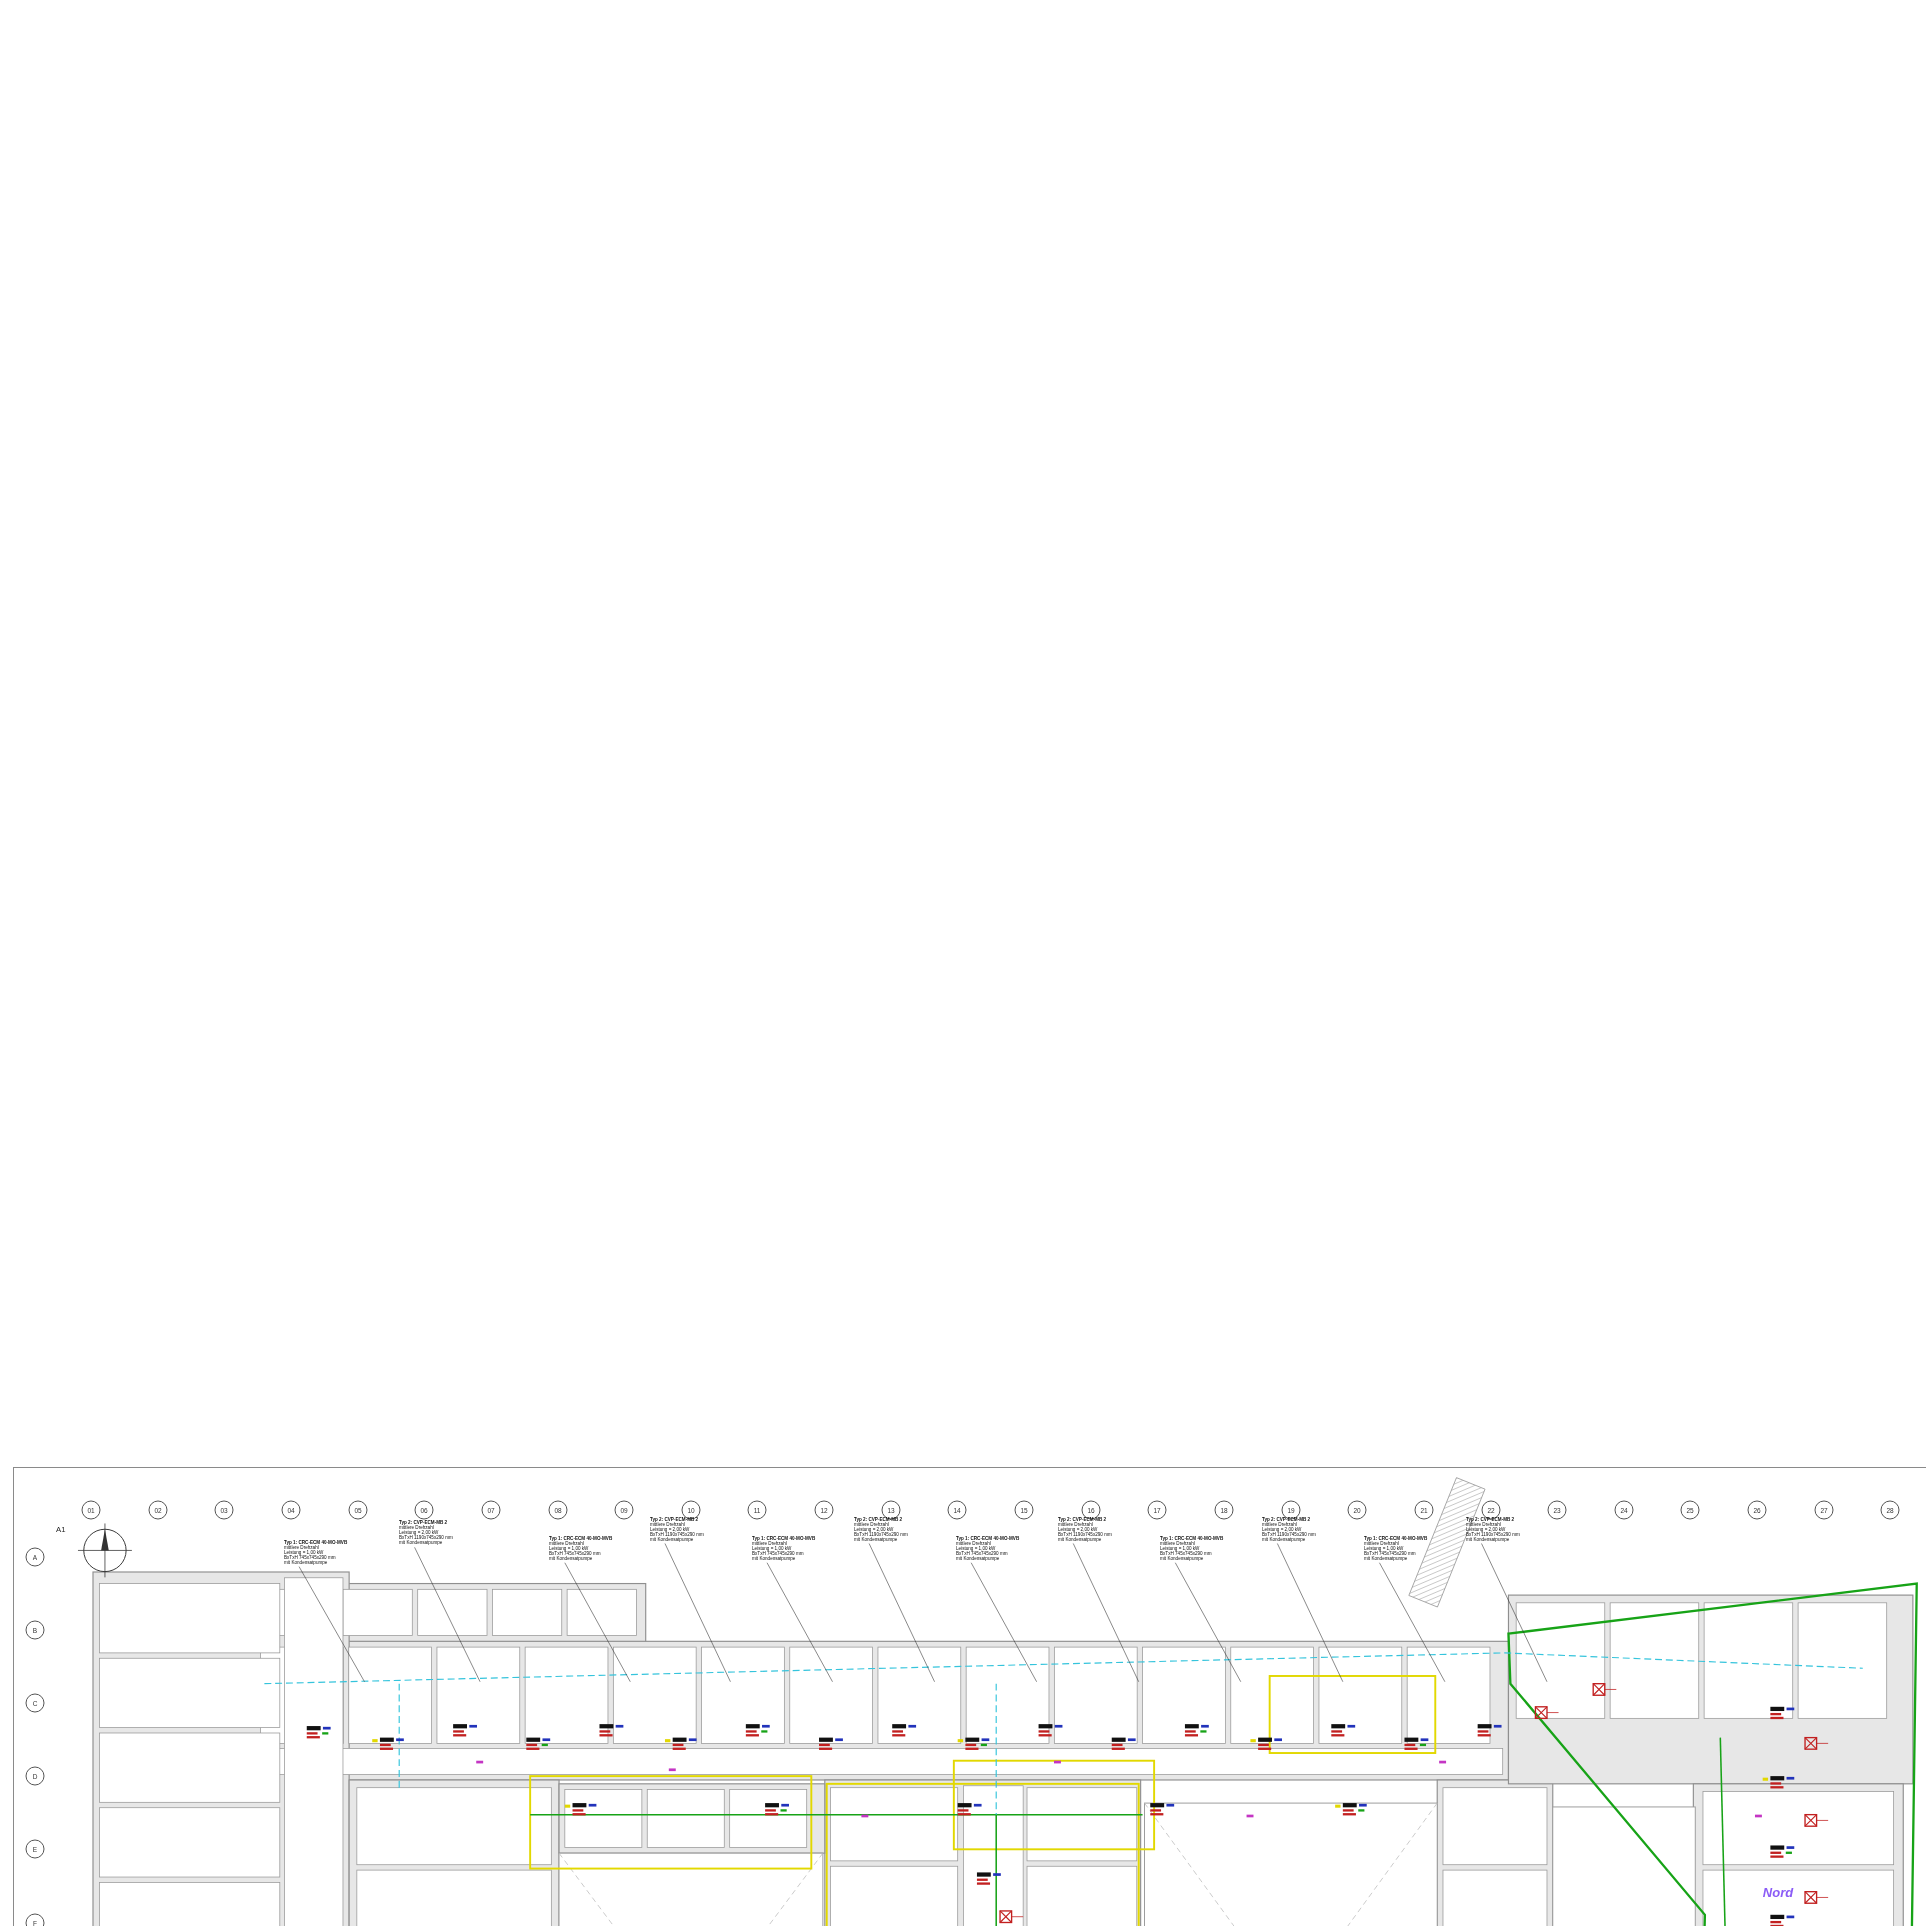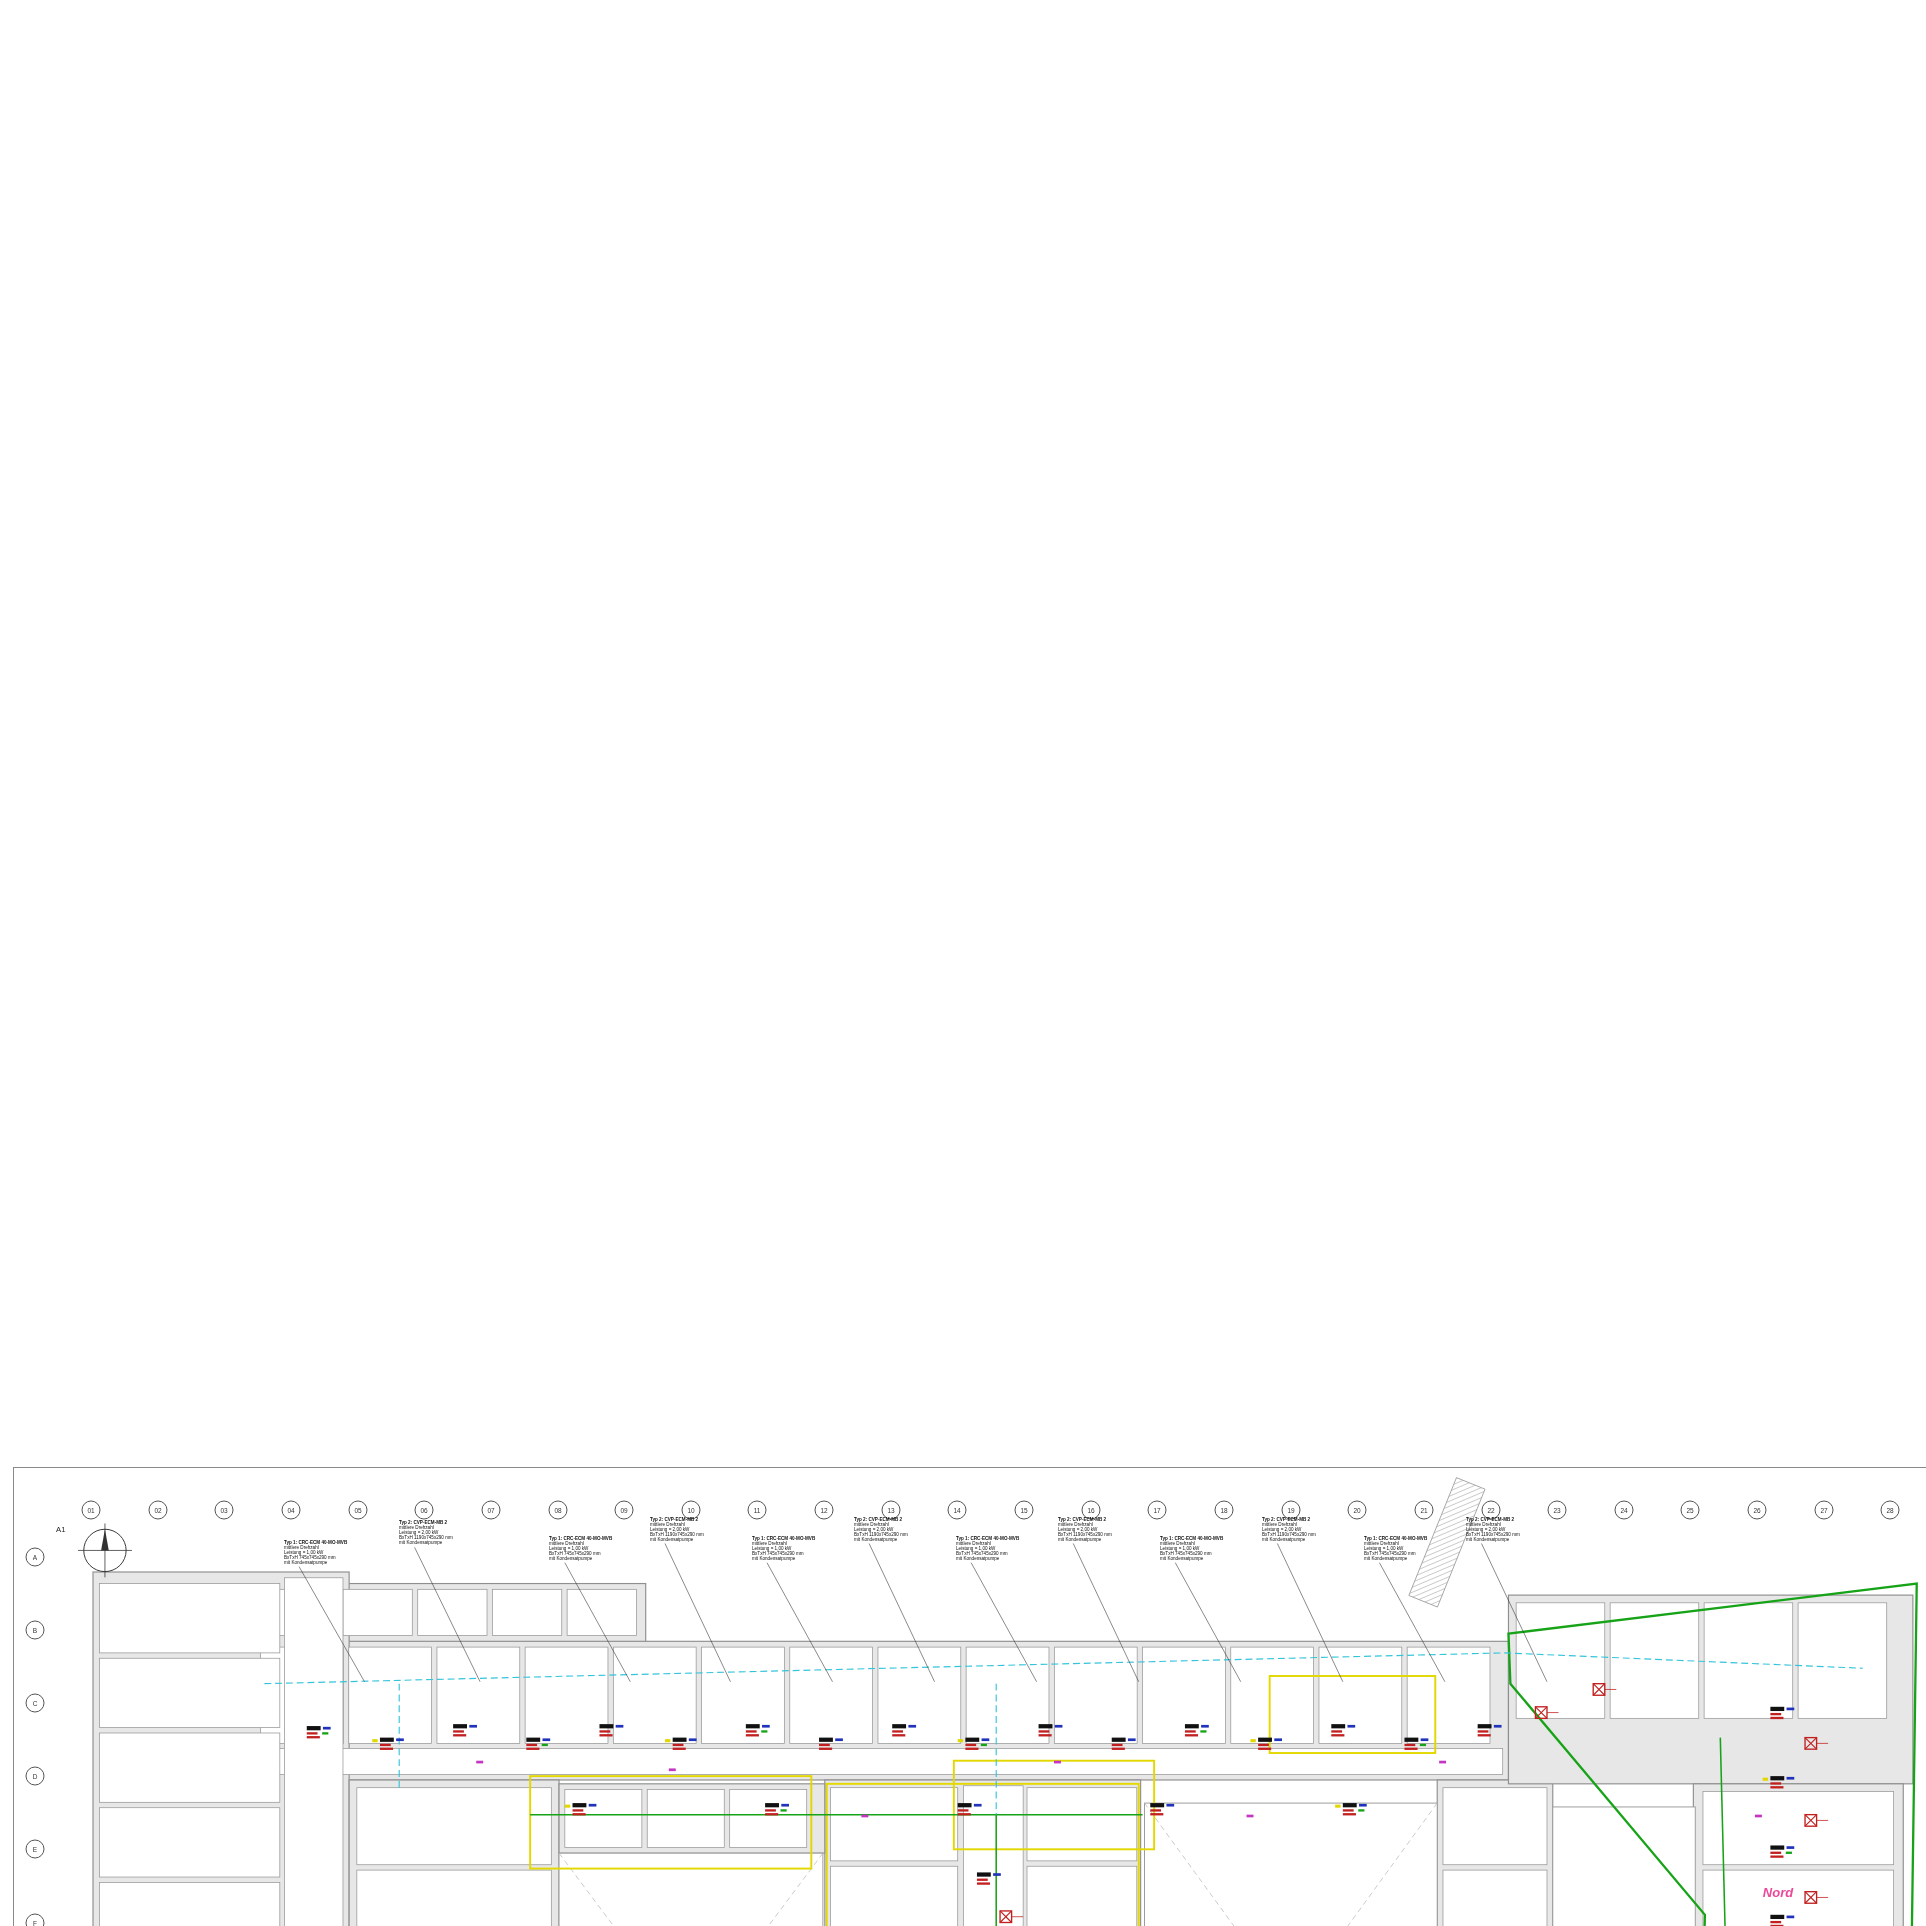--- a/index.html
+++ b/index.html
@@ -767,15 +767,15 @@
     <div class="bubble" style="left: 1676px; top: 42px;">25</div>
     <div class="bubble" style="left: 1743px; top: 42px;">26</div>
     <div class="bubble" style="left: 1810px; top: 42px;">27</div>
     <div class="bubble" style="left: 1876px; top: 42px;">28</div>
     <div class="bubble" style="left: 21px; top: 89px;">A</div>
     <div class="bubble" style="left: 21px; top: 162px;">B</div>
     <div class="bubble" style="left: 21px; top: 235px;">C</div>
     <div class="bubble" style="left: 21px; top: 308px;">D</div>
     <div class="bubble" style="left: 21px; top: 381px;">E</div>
     <div class="bubble" style="left: 21px; top: 455px;">F</div>
-    <div class="zlabel" style="left: 1764px; top: 424px; color: #ec4899;">Nord</div>
+    <div class="zlabel" style="left: 1764px; top: 424px; color: #8b5cf6;">Nord</div>
   </div>
 
 
 </body></html>

